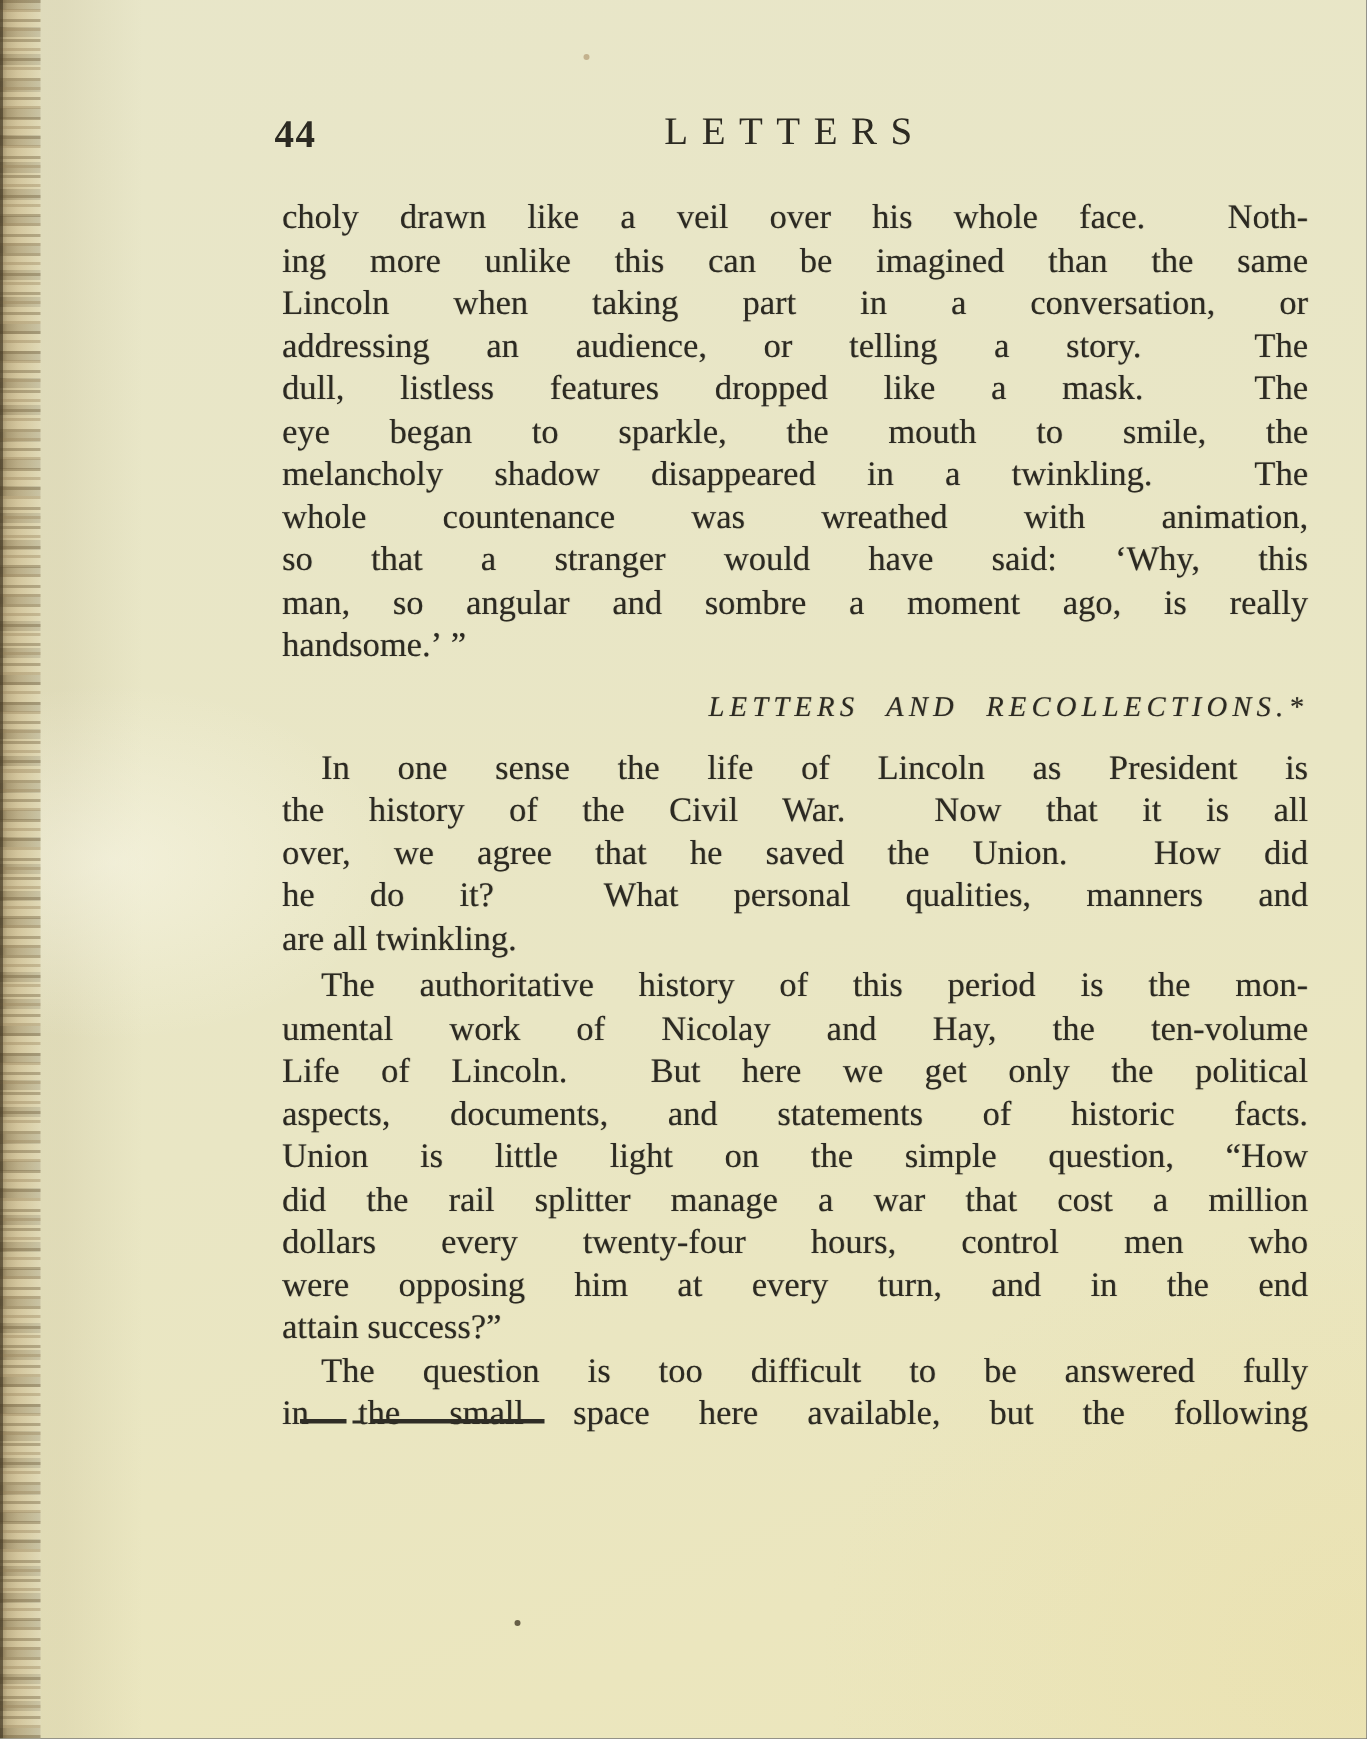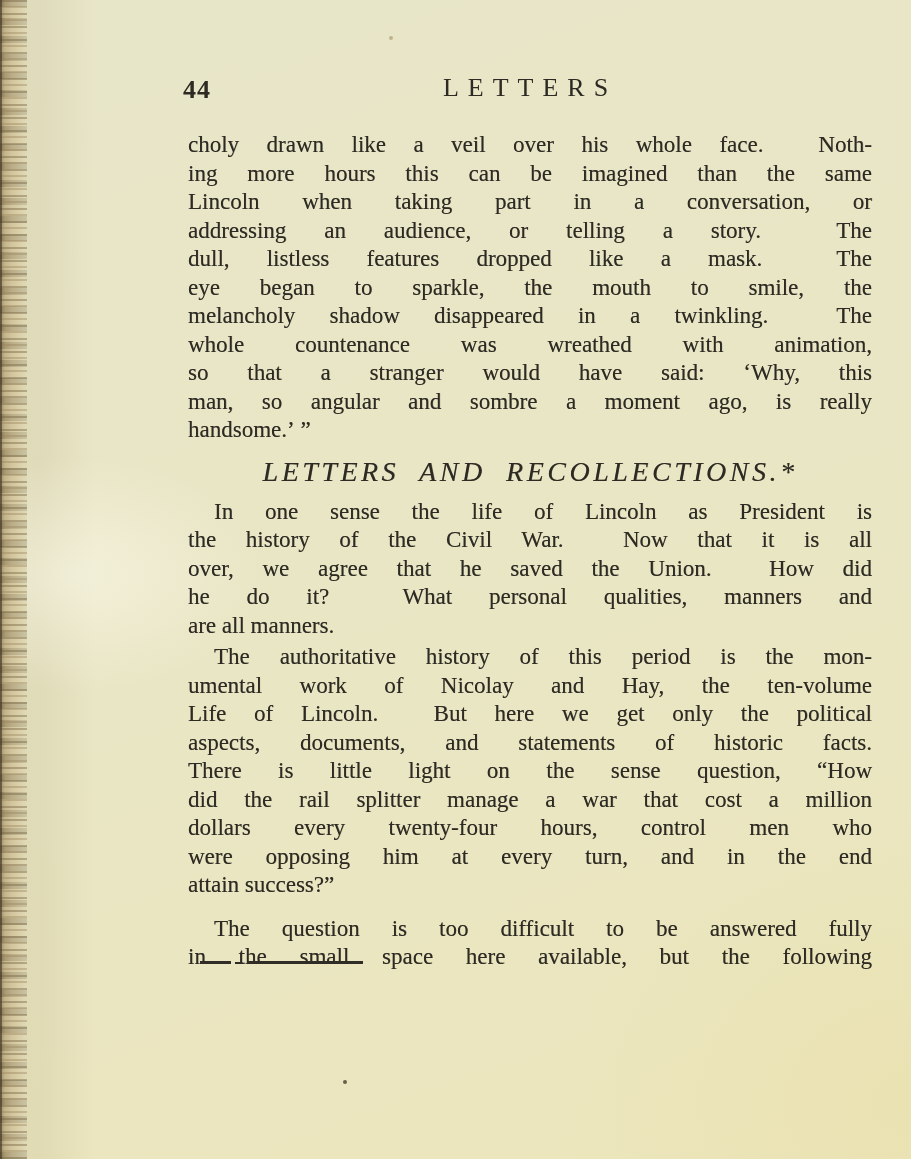--- a/index.html
+++ b/index.html
@@ -38,25 +38,25 @@
   .text-block {
     position:absolute; left:188px; top:131px; width:684px;
     font-size:23px; line-height:28.5px;
     text-shadow:0.3px 0.3px 0.6px rgba(40,38,30,0.45);
   }
   .line { text-align:justify; text-align-last:justify; }
   .line.end { text-align-last:left; }
   .line.indent { padding-left:26px; }
   .heading {
     margin-top:12px; margin-bottom:11px; line-height:30px;
-    font-style:italic; text-align:center;
-    font-size:28px; letter-spacing:3.5px; word-spacing:10px;
+    font-style:italic; text-align:right;
+    font-size:19px; letter-spacing:3.5px; word-spacing:10px;
   }
   .p3 { margin-top:3px; }
-  .p4 { margin-top:15px; }
+  .p4 { margin-top:0; }
   .fnrule { position:relative; margin-top:-11px; height:4px; }
   .fnrule span { position:absolute; background:#2f2d26; display:block; }
   .seg1 { left:12px; top:0; width:31px; height:3px; }
   .seg2 { left:47px; top:1px; width:7px; height:2px; }
   .seg3 { left:60px; top:0; width:115px; height:3px; }
   .footnote { margin-top:6px; font-size:19px; line-height:25.5px; }
   .footnote .line.fn-indent { padding-left:14px; }
   .speck { position:absolute; border-radius:50%; }
   .speck1 { left:343px; top:1080px; width:4px; height:4px; background:rgba(80,70,50,0.85); }
   .speck2 { left:389px; top:36px; width:4px; height:4px; background:rgba(150,115,70,0.45); }
@@ -67,48 +67,48 @@
 <div class="page">
   <div class="spine"></div>
 
   <div class="pagenum">44</div>
   <div class="running">LETTERS</div>
 
   <div class="text-block">
 
     <div class="para">
       <div class="line">choly drawn like a veil over his whole face.&nbsp; Noth-</div>
-      <div class="line">ing more hours this can be imagined than the same</div>
+      <div class="line">ing more unlike this can be imagined than the same</div>
       <div class="line">Lincoln when taking part in a conversation, or</div>
       <div class="line">addressing an audience, or telling a story.&nbsp; The</div>
       <div class="line">dull, listless features dropped like a mask.&nbsp; The</div>
       <div class="line">eye began to sparkle, the mouth to smile, the</div>
       <div class="line">melancholy shadow disappeared in a twinkling.&nbsp; The</div>
       <div class="line">whole countenance was wreathed with animation,</div>
       <div class="line">so that a stranger would have said:&nbsp;‘Why, this</div>
       <div class="line">man, so angular and sombre a moment ago, is really</div>
       <div class="line end">handsome.’&nbsp;”</div>
     </div>
 
     <div class="heading">LETTERS AND RECOLLECTIONS.*</div>
 
     <div class="para">
       <div class="line indent">In one sense the life of Lincoln as President is</div>
       <div class="line">the history of the Civil War.&nbsp; Now that it is all</div>
       <div class="line">over, we agree that he saved the Union.&nbsp; How did</div>
       <div class="line">he do it?&nbsp; What personal qualities, manners and</div>
-      <div class="line end">are all manners.</div>
+      <div class="line end">are all twinkling.</div>
     </div>
 
     <div class="para p3">
       <div class="line indent">The authoritative history of this period is the mon-</div>
       <div class="line">umental work of Nicolay and Hay, the ten-volume</div>
       <div class="line">Life of Lincoln.&nbsp; But here we get only the political</div>
       <div class="line">aspects, documents, and statements of historic facts.</div>
-      <div class="line">There is little light on the sense question, “How</div>
+      <div class="line">Union is little light on the simple question, “How</div>
       <div class="line">did the rail splitter manage a war that cost a million</div>
       <div class="line">dollars every twenty-four hours, control men who</div>
       <div class="line">were opposing him at every turn, and in the end</div>
       <div class="line end">attain success?”</div>
     </div>
 
     <div class="para p4">
       <div class="line indent">The question is too difficult to be answered fully</div>
       <div class="line">in the small space here available, but the following</div>
     </div>

